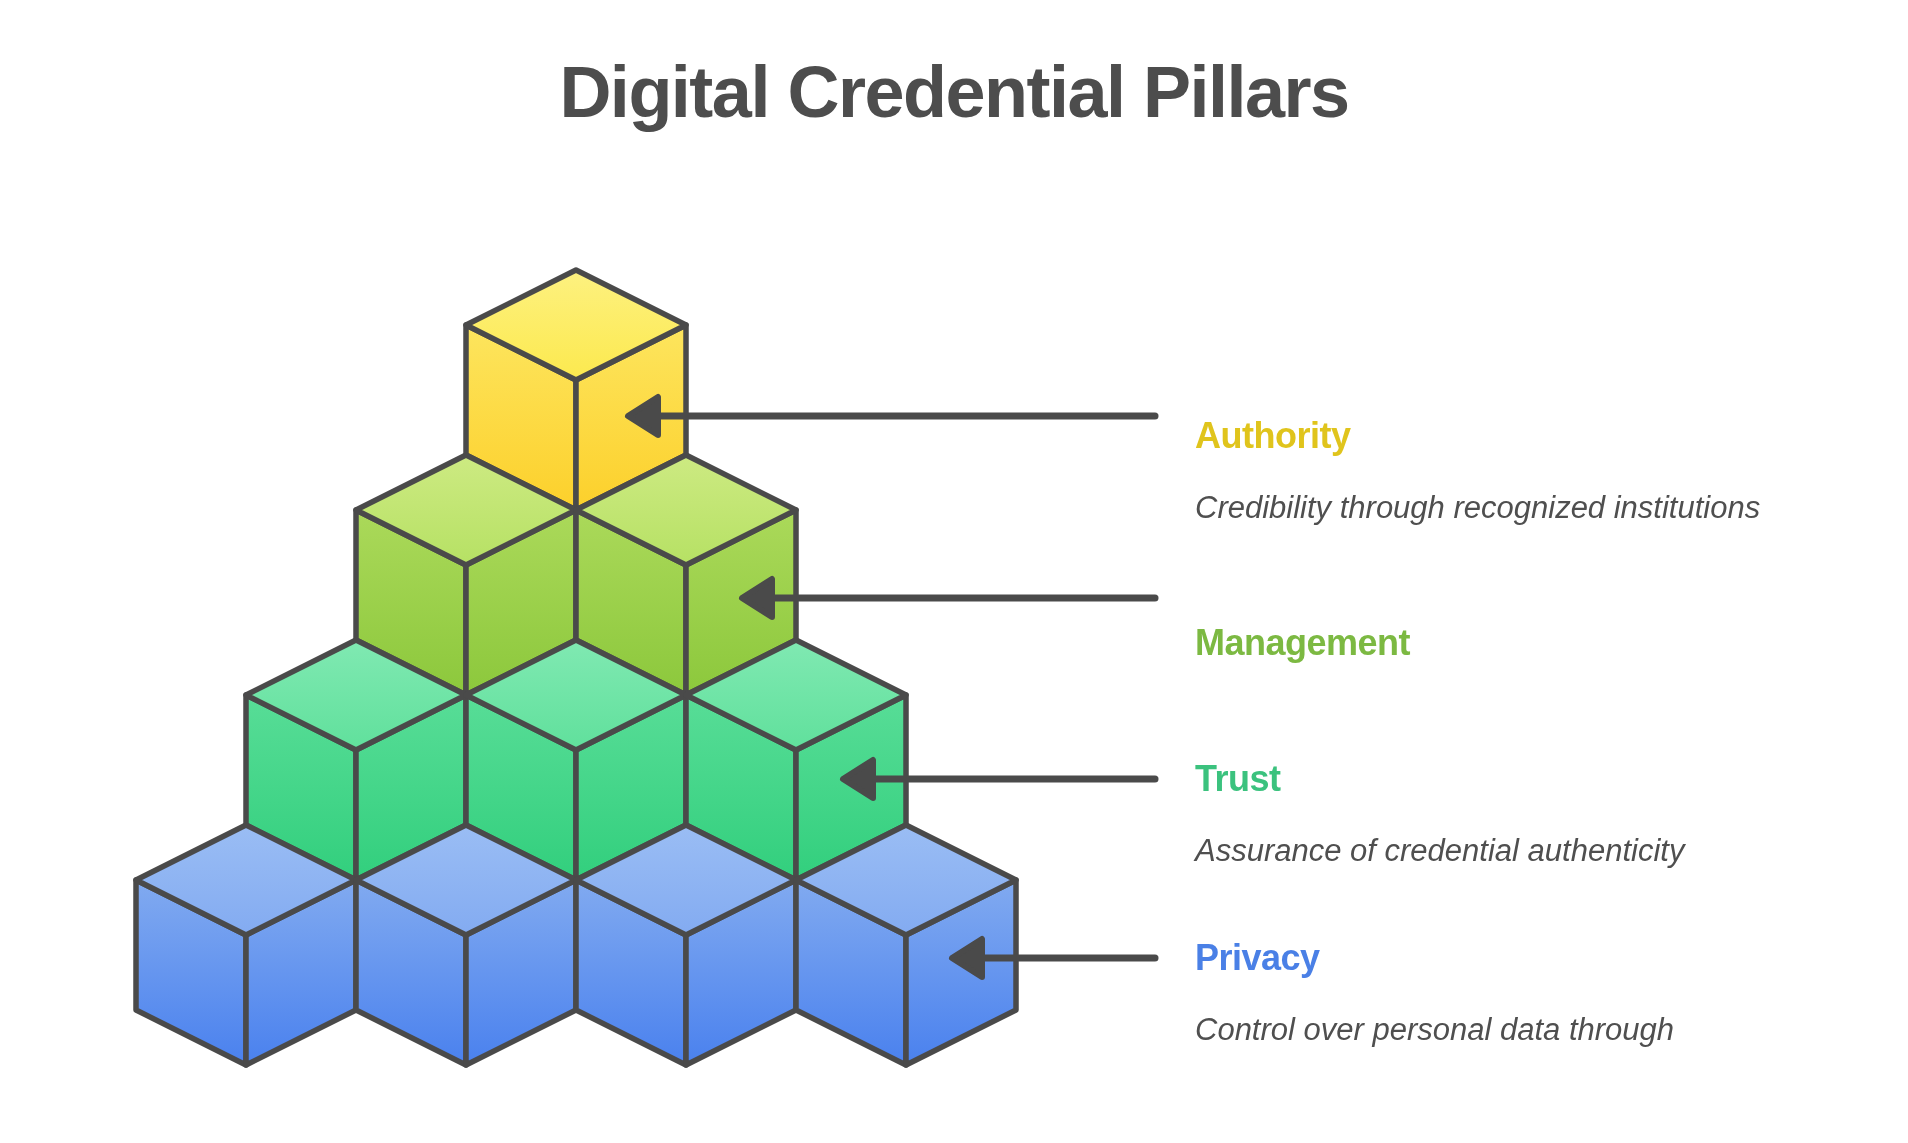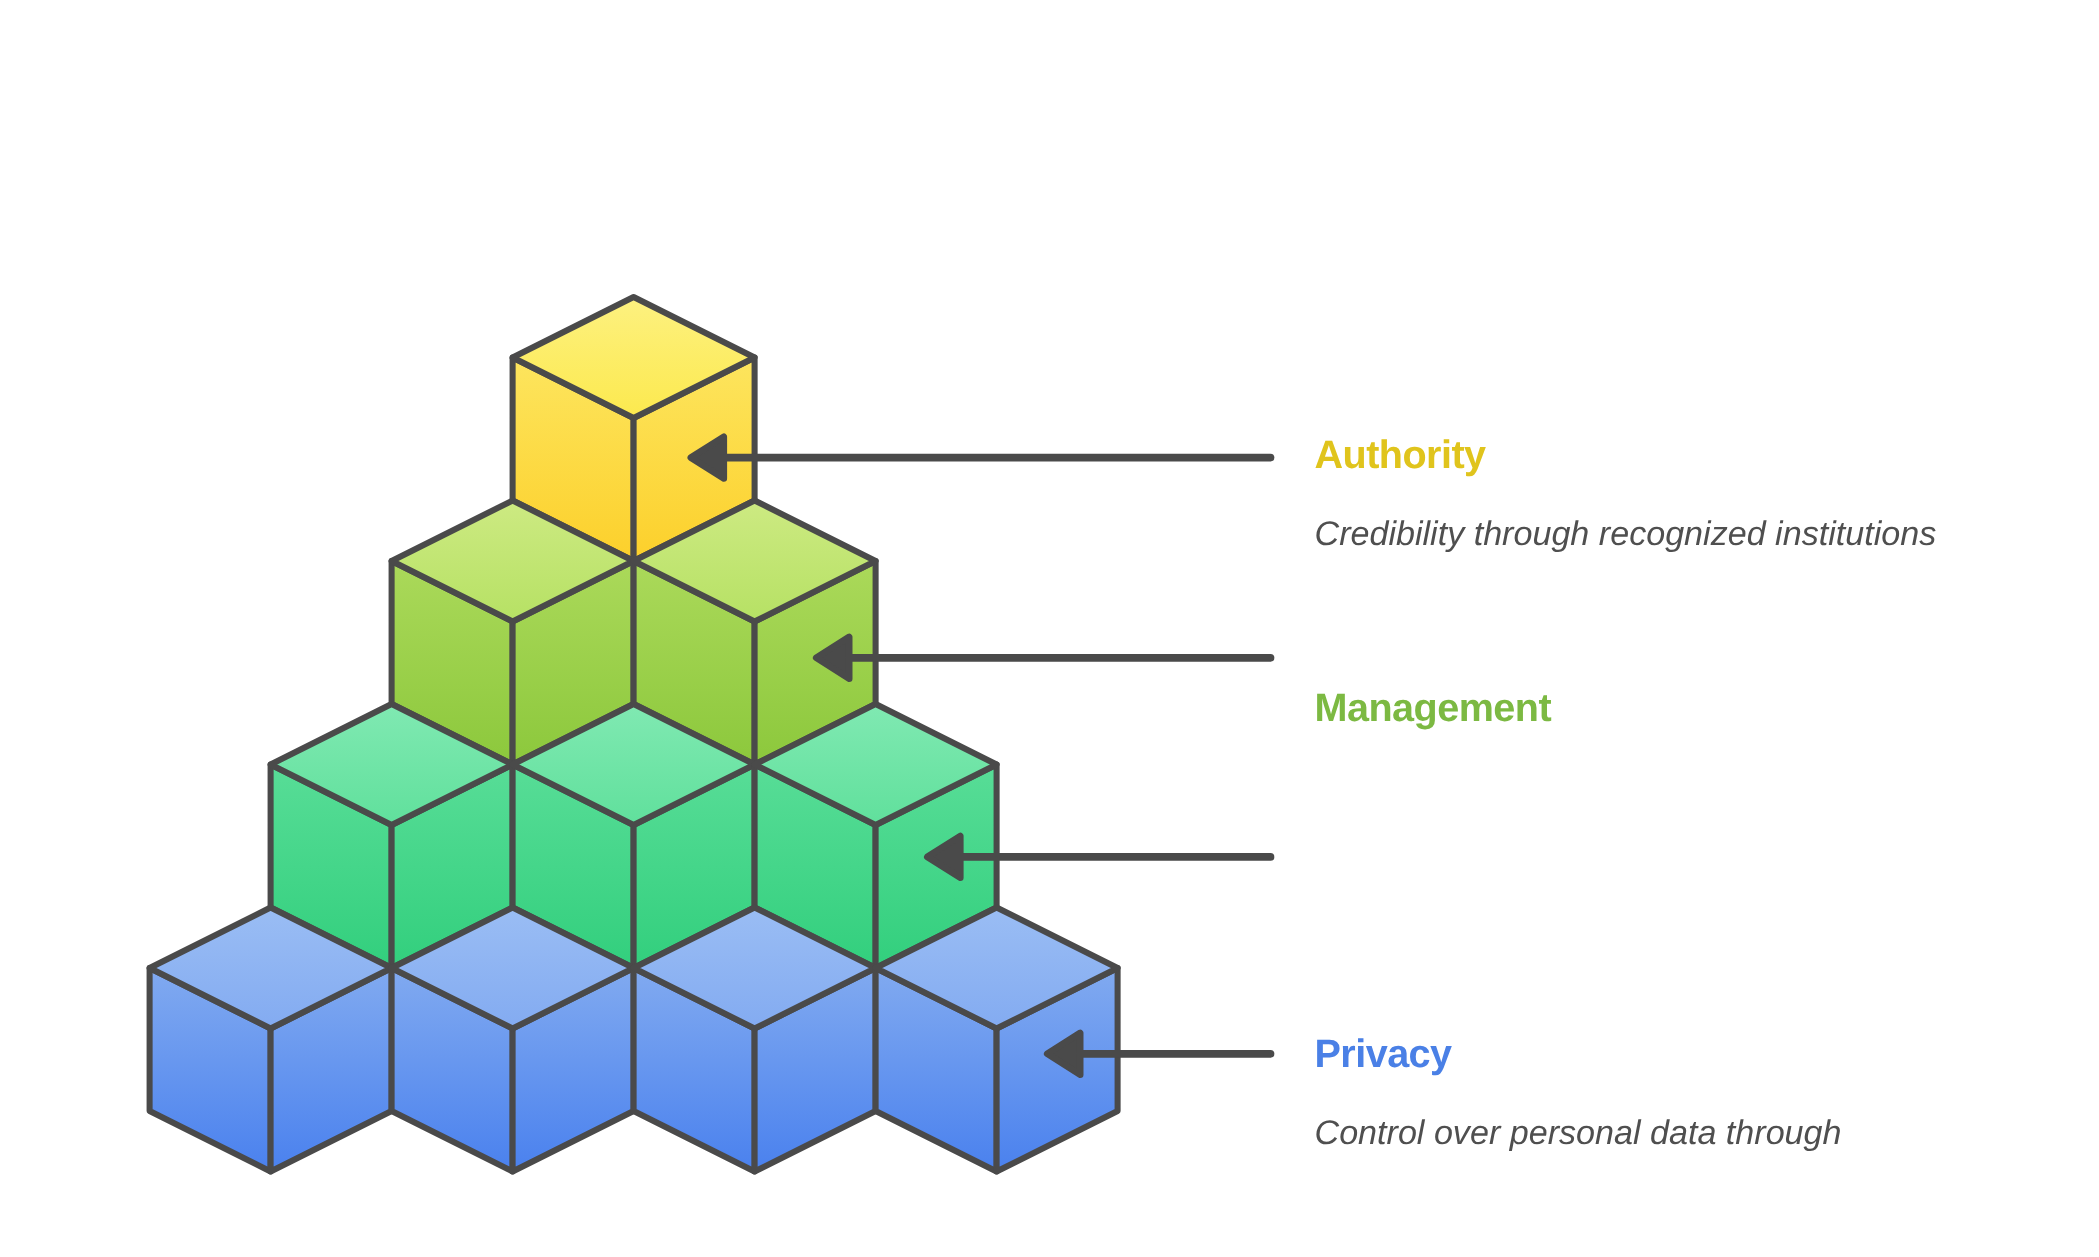--- a/index.html
+++ b/index.html
@@ -41,30 +41,31 @@
   .item { position:absolute; left:1195px; width:680px; }
   .item .label {
     font-size:36px; font-weight:700; line-height:46px; letter-spacing:-0.5px;
   }
   .item .desc {
     margin-top:29px;
     font-size:31px; font-weight:400; line-height:40px;
     color: var(--ink-desc, #4f4f4f);
     font-style: italic;
   }
-  .item-0 { top:390px; }
+  .item-0 { top:413px; }
   .item-1 { top:575px;margin-top:45px; }
   .item-2 { top:756px; }
   .item-3 { top:935px; }
 </style>
 </head>
 <body>
 
 <div class="stage">
 
+  <h1 class="title">Digital Credential Pillars</h1>
 
   <svg id="pyramid" width="1908" height="1143" viewBox="0 0 1908 1143">
       <defs>
         <linearGradient id="grad-top-authority" x1="0" y1="0" x2="0" y2="1">
           <stop offset="0%" stop-color="#fdf180"></stop>
           <stop offset="100%" stop-color="#fce94e"></stop>
         </linearGradient>
         <linearGradient id="grad-side-authority" x1="0" y1="0" x2="0" y2="1">
           <stop offset="0%" stop-color="#fde55e"></stop>
           <stop offset="100%" stop-color="#fcd02b"></stop>
@@ -164,19 +165,23 @@
 
   <div class="item item-0">
     <div class="label" style="color: rgb(224, 196, 28);">Authority</div>
     <div class="desc">Credibility through recognized institutions</div>
   </div>
 
   <div class="item item-1">
     <div class="label" style="color: rgb(124, 185, 66);">Management</div>
   </div>
 
+  <div class="item item-2">
+    <div class="label" style="color: rgb(59, 194, 126);">Trust</div>
+    <div class="desc">Assurance of credential authenticity</div>
+  </div>
 
   <div class="item item-3">
     <div class="label" style="color: rgb(74, 128, 230);">Privacy</div>
     <div class="desc">Control over personal data through</div>
   </div>
 
 </div>
 
 </body></html>

